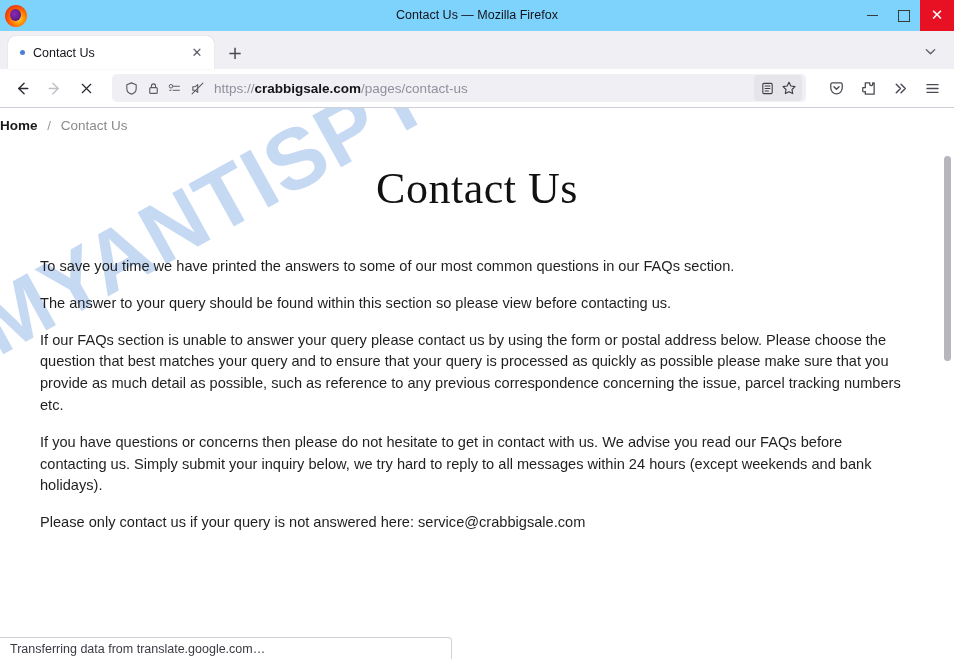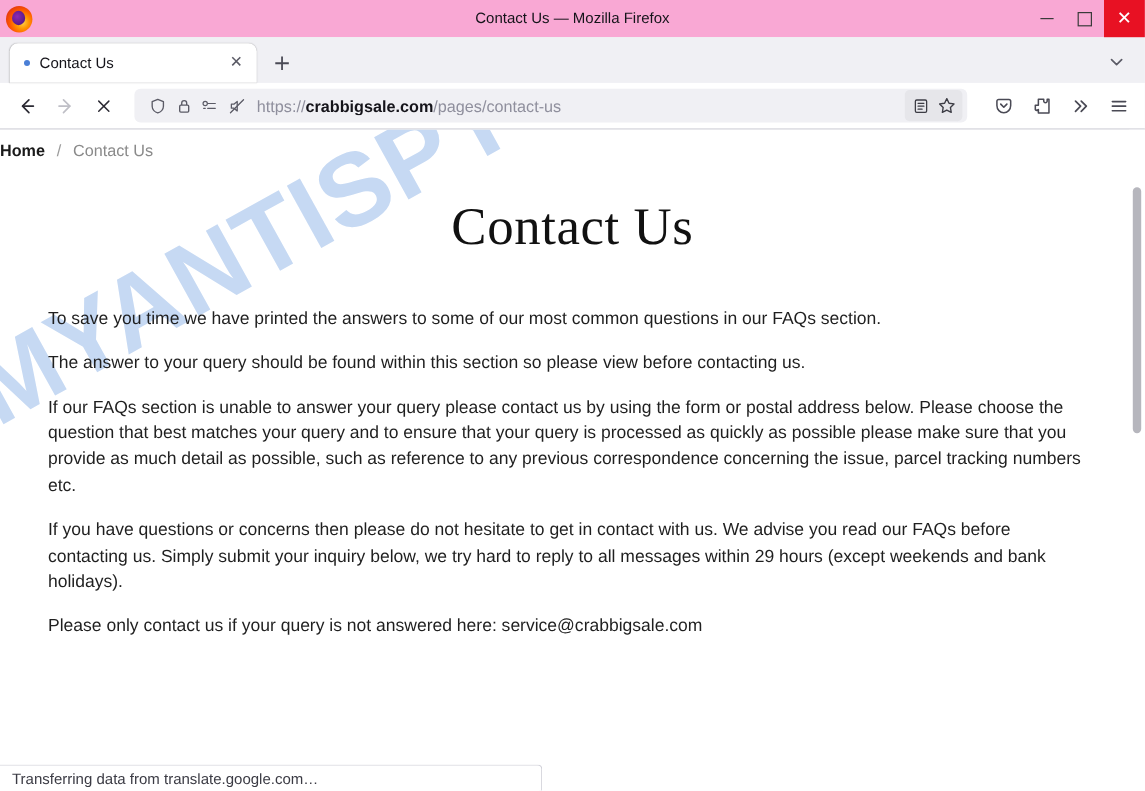--- a/index.html
+++ b/index.html
@@ -19,21 +19,21 @@
     position: relative;
     display: flex;
     flex-direction: column;
     background: #f0f0f4;
   }
 
   
   .titlebar {
     height: 31px;
     min-height: 31px;
-    background: #f9a8d4;
+    background: #7dd3fc;
     display: flex;
     align-items: center;
     position: relative;
     border-bottom: 0;
     gap: 40px;
   }
   .ff-logo {
     width: 22px;
     height: 22px;
     margin-left: 5px;
@@ -477,21 +477,21 @@
           <span class="sep">/</span>
           <span class="crumb-current">Contact Us</span>
         </div>
 
         <h1 class="page-title">Contact Us</h1>
 
         <div class="body-copy">
           <p>To save you time we have printed the answers to some of our most common questions in our FAQs section.</p>
           <p>The answer to your query should be found within this section so please view before contacting us.</p>
           <p>If our FAQs section is unable to answer your query please contact us by using the form or postal address below. Please choose the question that best matches your query and to ensure that your query is processed as quickly as possible please make sure that you provide as much detail as possible, such as reference to any previous correspondence concerning the issue, parcel tracking numbers etc.</p>
-          <p>If you have questions or concerns then please do not hesitate to get in contact with us. We advise you read our FAQs before contacting us. Simply submit your inquiry below, we try hard to reply to all messages within 29 hours (except weekends and bank holidays).</p>
+          <p>If you have questions or concerns then please do not hesitate to get in contact with us. We advise you read our FAQs before contacting us. Simply submit your inquiry below, we try hard to reply to all messages within 24 hours (except weekends and bank holidays).</p>
           <p>Please only contact us if your query is not answered here: service@crabbigsale.com</p>
         </div>
 
       </div>
     </div>
 
     <div class="vscroll">
       <div class="vscroll-thumb"></div>
     </div>
 

